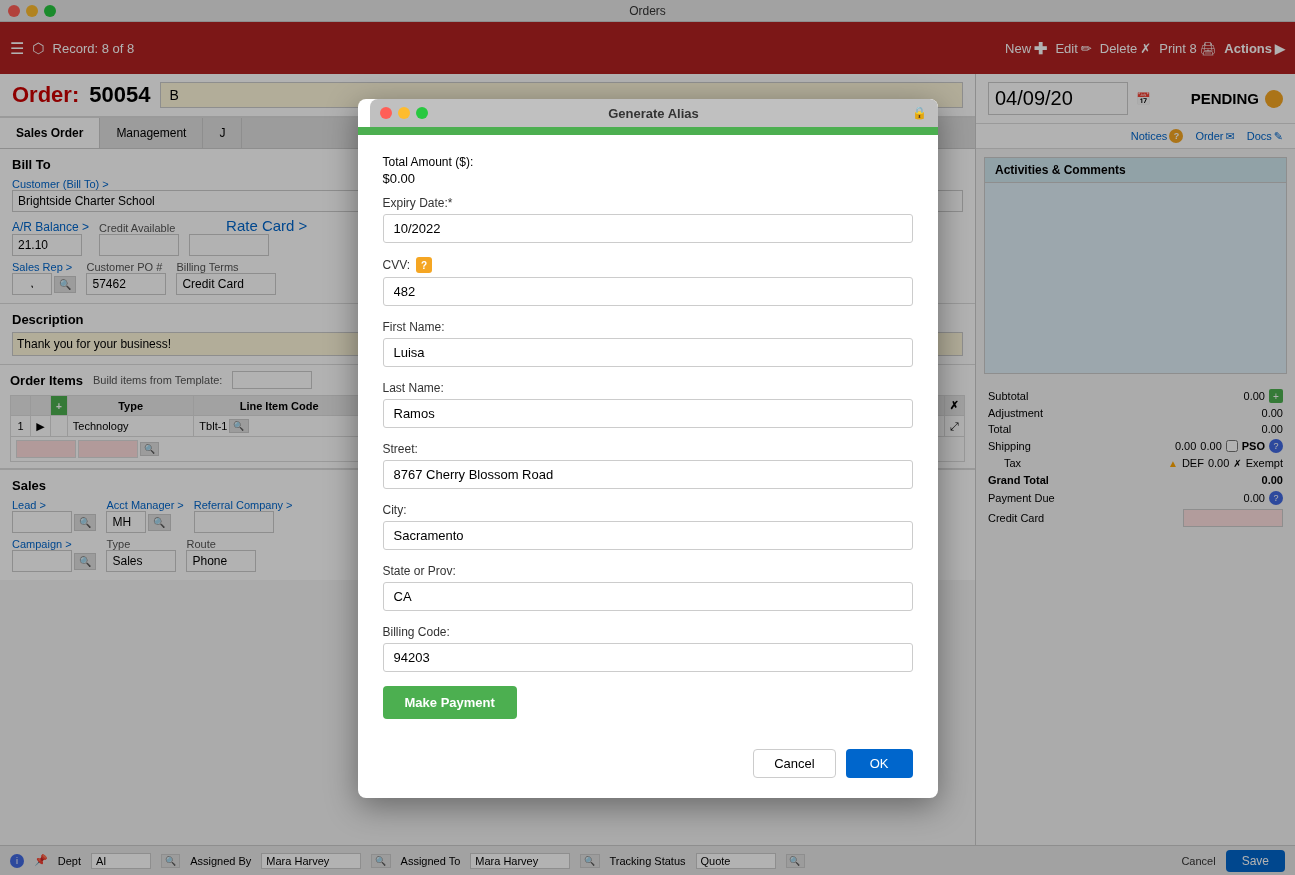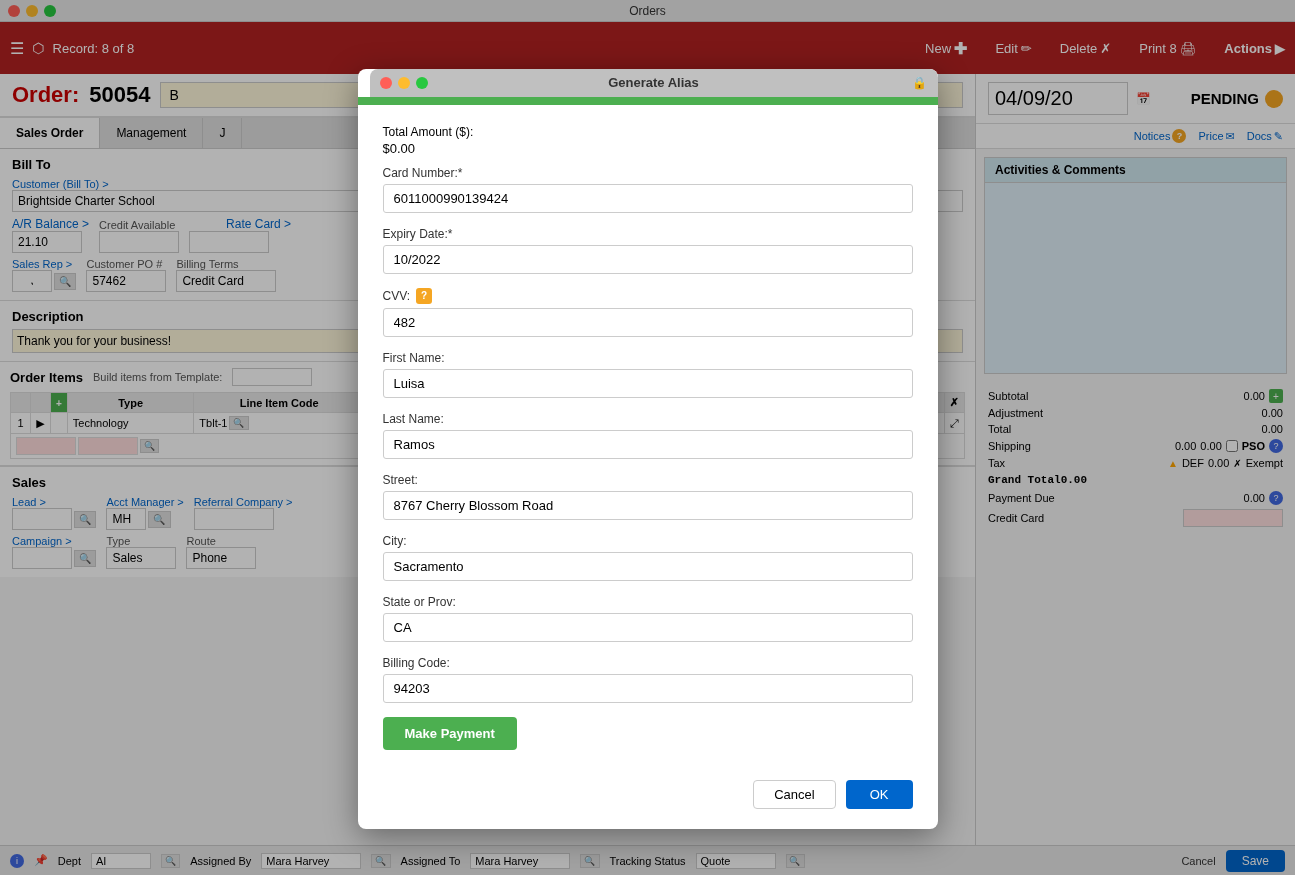--- a/index.html
+++ b/index.html
@@ -12,21 +12,21 @@
     .traffic-light { width: 12px; height: 12px; border-radius: 50%; }
     .tl-close { background: #ff5f57; }
     .tl-min { background: #febc2e; }
     .tl-max { background: #28c840; }
 
     
     .toolbar { height: 52px; background: #b22222; display: flex; align-items: center; padding: 0 10px; gap: 8px; }
     .toolbar-left { display: flex; align-items: center; gap: 8px; flex: 1; }
     .hamburger-icon { color: white; font-size: 16px; cursor: pointer; }
     .record-info { color: white; font-size: 13px; }
-    .toolbar-right { display: flex; align-items: center; gap: 28px; }
+    .toolbar-right { display: flex; align-items: center; gap: 8px; }
     .toolbar-btn { color: white; font-size: 13px; cursor: pointer; display: flex; align-items: center; gap: 3px; text-decoration: none; }
 
     
     .tabs { display: flex; background: #e0e0e0; border-bottom: 1px solid #ccc; }
     .tab { padding: 8px 16px; cursor: pointer; font-size: 12px; border-right: 1px solid #ccc; }
     .tab.active { background: white; font-weight: bold; }
 
     
     .modal-overlay { position: absolute; top: 0; left: 0; width: 100%; height: 100%; background: rgba(0,0,0,0.3); z-index: 100; display: flex; align-items: center; justify-content: center; padding-top: 22px; }
 
@@ -129,21 +129,21 @@
       <div style="display:flex; gap:10px; margin-bottom:5px; align-items:flex-end;">
         <div>
           <div style="font-size:12px; color:#0066cc; cursor:pointer;">A/R Balance &gt;</div>
           <input type="text" style="width: 70px; border: 1px solid rgb(204, 204, 204); padding: 3px 5px; font-size: 12px;" value="21.10">
         </div>
         <div>
           <div style="font-size:11px; color:#555;">Credit Available</div>
           <input type="text" style="width: 80px; border: 1px solid rgb(204, 204, 204); padding: 3px 5px; font-size: 12px;" value="">
         </div>
         <div>
-          <div style="font-size:12px; color:#0066cc; cursor:pointer;padding-left:37px;">Rate Card &gt;</div>
+          <div style="font-size:15px; color:#0066cc; cursor:pointer;padding-left:37px;">Rate Card &gt;</div>
           <input type="text" style="width: 80px; border: 1px solid rgb(204, 204, 204); padding: 3px 5px; font-size: 12px;" value="">
         </div>
       </div>
       <div style="display:flex; gap:10px; align-items:flex-end;">
         <div>
           <div style="font-size:11px; color:#0066cc; cursor:pointer;">Sales Rep &gt;</div>
           <div style="display:flex; align-items:center; gap:2px;">
             <input type="text" style="width: 40px; border: 1px solid rgb(204, 204, 204); padding: 3px 18px; font-size: 12px;" value="JS">
             <button style="background:#e0e0e0; border:1px solid #ccc; padding:2px 4px; cursor:pointer; font-size:10px;">🔍</button>
           </div>
@@ -271,21 +271,21 @@
         <div style="width:18px; height:18px; border-radius:50%; background:#f5a623;"></div>
       </div>
     </div>
 
     <div style="display:flex; gap:12px; padding:5px 12px; justify-content:flex-end; border-bottom:1px solid #ddd; background:white;">
       <span style="color:#0066cc; font-size:11px; cursor:pointer; display:flex; align-items:center; gap:2px;">
         <span>Notices</span>
         <span style="background:#f5a623; color:white; border-radius:50%; width:14px; height:14px; display:inline-flex; align-items:center; justify-content:center; font-size:9px; font-weight:bold;">?</span>
       </span>
       <span style="color:#0066cc; font-size:11px; cursor:pointer; display:flex; align-items:center; gap:2px;">
-        <span>Price</span>
+        <span>Order</span>
         <span>✉</span>
       </span>
       <span style="color:#0066cc; font-size:11px; cursor:pointer; display:flex; align-items:center; gap:2px;">
         <span>Docs</span>
         <span>✎</span>
       </span>
     </div>
 
     <div style="margin:8px; background:white; border:1px solid #ccc;">
       <div style="background:#d0e8f0; padding:5px 10px; font-weight:bold; font-size:12px; border-bottom:1px solid #ccc;">Activities &amp; Comments</div>
@@ -311,31 +311,31 @@
       <div style="display:flex; justify-content:space-between; padding:2px 4px; align-items:center;">
         <span>Shipping</span>
         <div style="display:flex; align-items:center; gap:4px;">
           <span>0.00</span>
           <span>0.00</span>
           <input type="checkbox" class="pso-checkbox" style="">
           <span style="font-weight:bold;">PSO</span>
           <span style="background:#4169e1; color:white; border-radius:50%; width:14px; height:14px; display:inline-flex; align-items:center; justify-content:center; font-size:9px;">?</span>
         </div>
       </div>
-      <div style="display:flex; justify-content:space-between; padding:2px 4px; ">
+      <div style="display:flex; justify-content:space-between; padding:2px 4px; margin-left:16px;">
         <span>Tax</span>
         <div style="display:flex; align-items:center; gap:4px;">
           <span style="color:orange; font-size:10px;">▲</span>
           <span>DEF</span>
           <span>0.00</span>
           <span style="cursor:pointer; font-size:10px;">✗</span>
           <span>Exempt</span>
         </div>
       </div>
-      <div style="display:flex; justify-content:flex-start; padding:3px 4px; font-weight:bold;font-family:Liberation Mono, monospace;">
+      <div style="display:flex; justify-content:space-between; padding:3px 4px; font-weight:bold;">
         <span>Grand Total</span>
         <span>0.00</span>
       </div>
       <div style="display:flex; justify-content:space-between; padding:2px 4px; align-items:center;">
         <span>Payment Due</span>
         <div style="display:flex; align-items:center; gap:4px;">
           <span>0.00</span>
           <span style="background:#4169e1; color:white; border-radius:50%; width:14px; height:14px; display:inline-flex; align-items:center; justify-content:center; font-size:9px;">?</span>
         </div>
       </div>
@@ -384,24 +384,20 @@
 
     <div class="modal-green-bar"></div>
 
     <div class="modal-body">
 
       <div style="margin-bottom:10px;">
         <span>Total Amount ($):</span>
         <div style="font-weight:normal; font-size:13px; margin-top:2px;">$0.00</div>
       </div>
 
-      <div class="modal-field">
-        <label>Card Number:*</label>
-        <input type="text" value="6011000990139424" style="">
-      </div>
 
       <div class="modal-field">
         <label>Expiry Date:*</label>
         <input type="text" value="10/2022" style="">
       </div>
 
       <div class="modal-field">
         <div style="display:flex; align-items:center; gap:6px; margin-bottom:4px;">
           <label style="margin:0;">CVV:</label>
           <div style="background:#f5a623; color:white; width:16px; height:16px; border-radius:3px; display:flex; align-items:center; justify-content:center; font-size:10px; font-weight:bold; cursor:pointer;">?</div>

